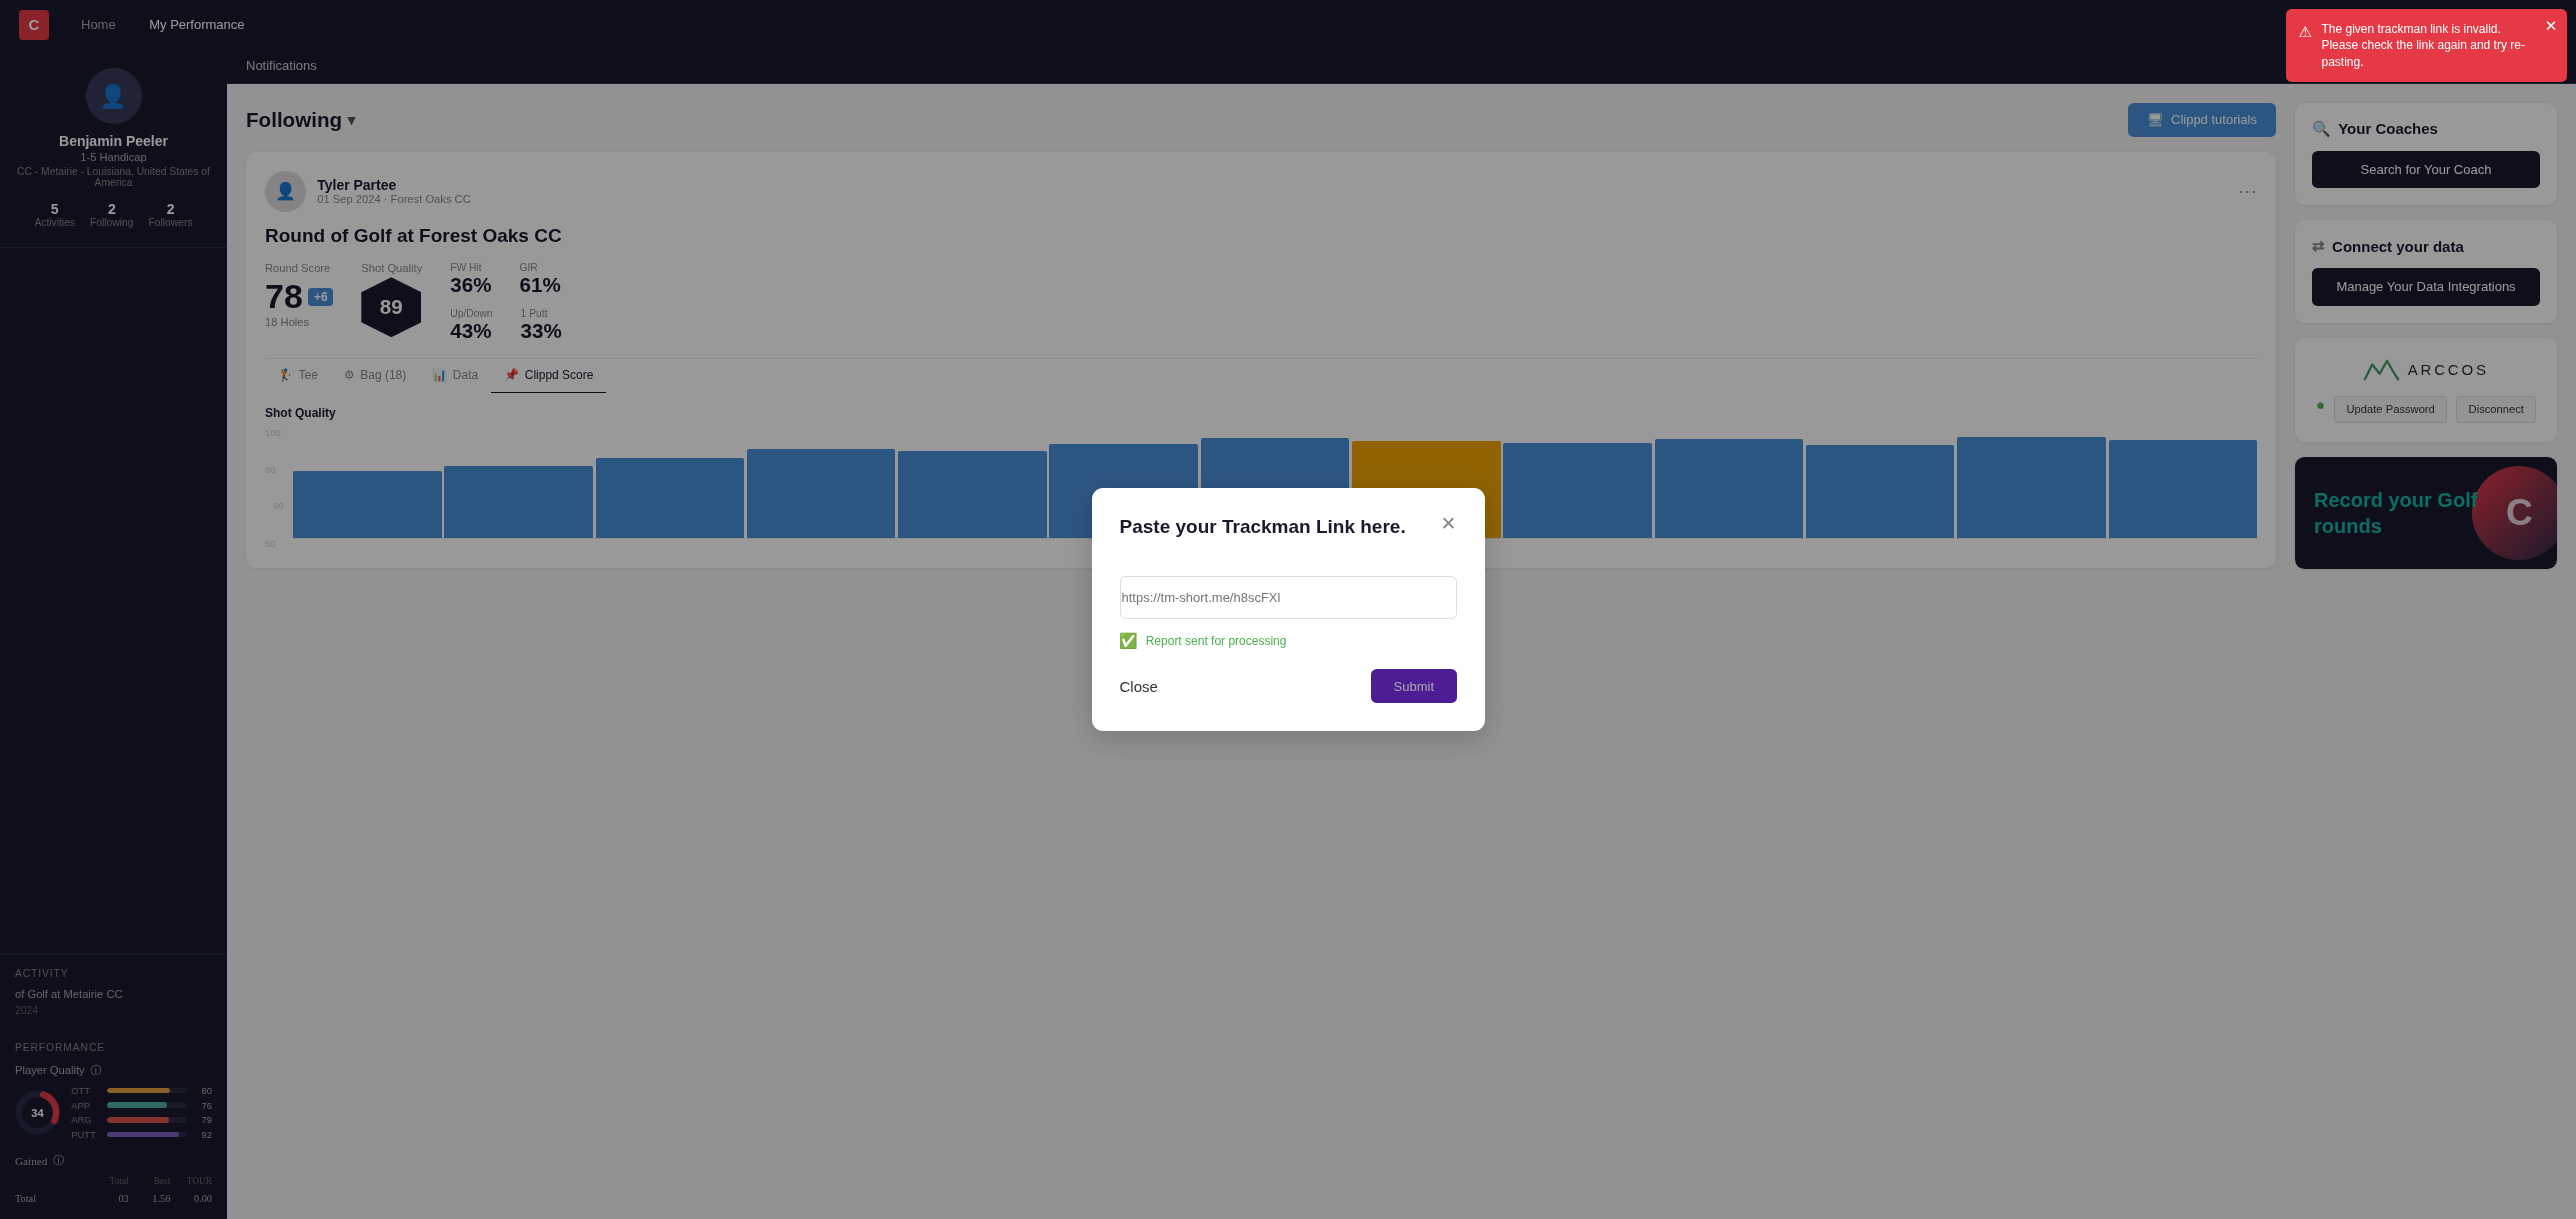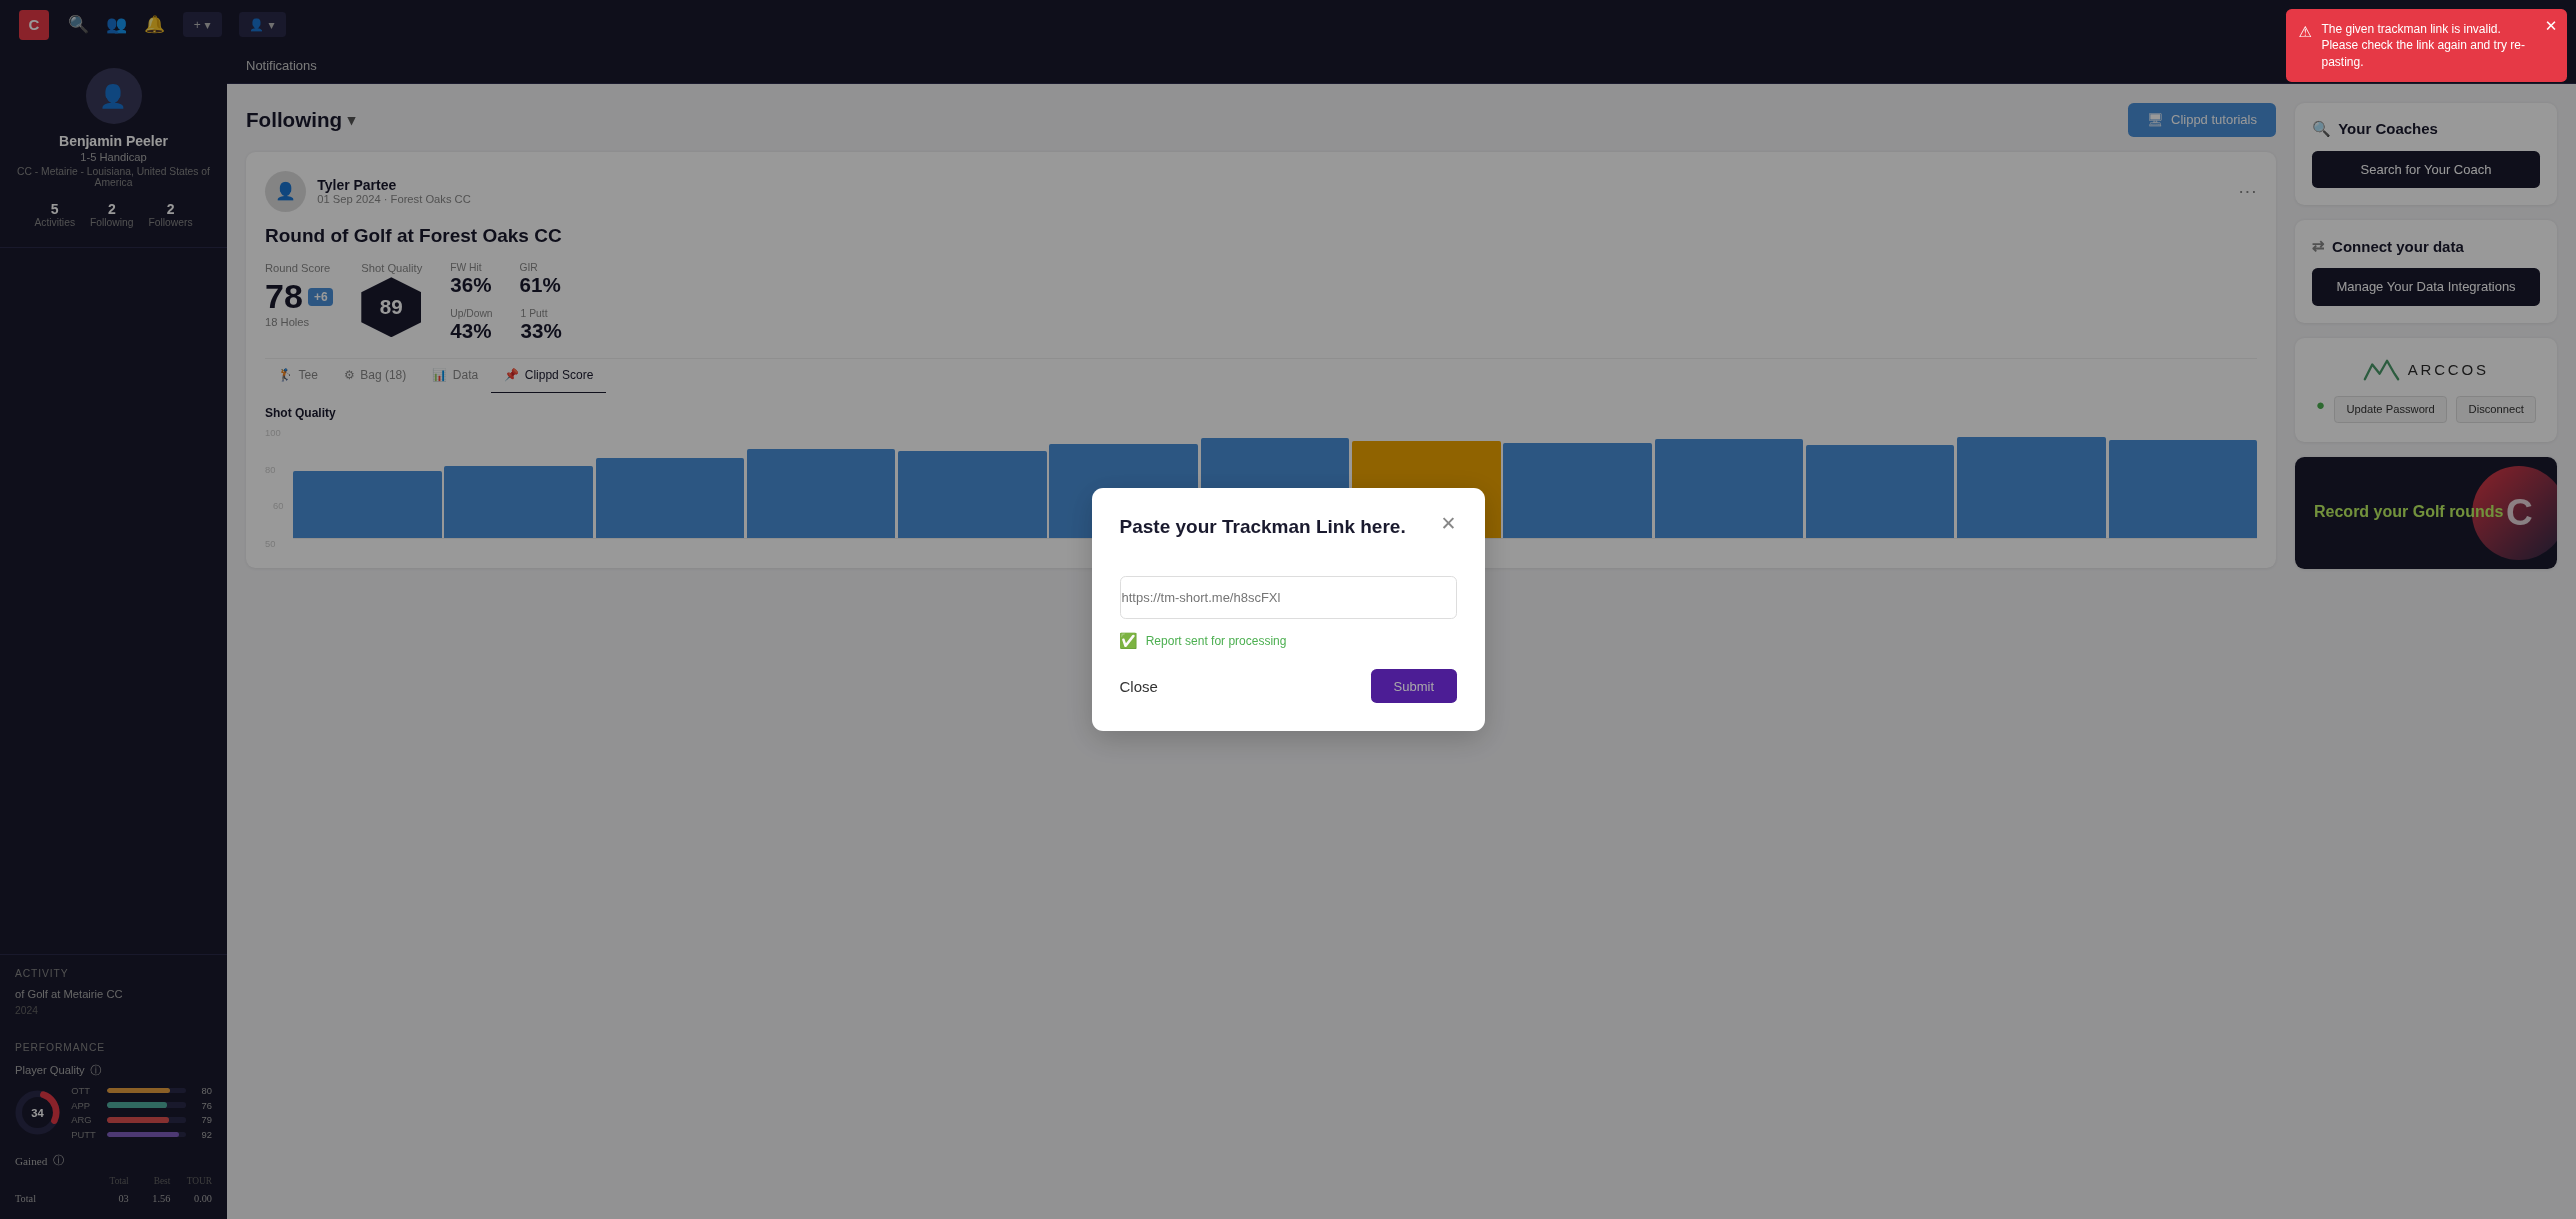--- a/index.html
+++ b/index.html
@@ -208,21 +208,21 @@
     }
 
     .record-panel {
       background: #1a1a2e; border-radius: 9.4px; overflow: hidden;
       box-shadow: 0 0.9px 3.7px rgba(0,0,0,0.08); position: relative;
       min-height: 112px; display: flex; align-items: center;
     }
     .record-panel-text {
       padding: 19px; z-index: 1;
     }
-    .record-panel-title { color: #bef264; font-size: 16px; font-weight: bold; line-height: 1.3; }
+    .record-panel-title { color: #14b8a6; font-size: 20px; font-weight: bold; line-height: 1.3; }
 
     
     .modal-overlay {
       position: fixed; inset: 0; background: rgba(0,0,0,0.4); z-index: 500;
       display: flex; align-items: center; justify-content: center;
     }
     .modal {
       background: white; border-radius: 11.2px; padding: 28px;
       width: 393px; box-shadow: 0 7.5px 30px rgba(0,0,0,0.2);
     }
@@ -276,20 +276,24 @@
 
     ::-webkit-scrollbar { width: 5.6px; }
     ::-webkit-scrollbar-track { background: transparent; }
     ::-webkit-scrollbar-thumb { background: #ccc; border-radius: 2.8px; }
   </style>
 </head>
 <body>
 
 <nav class="topnav">
   <div class="topnav-logo">C</div>
+  <div class="topnav-links">
+    <span class="topnav-link">Home</span>
+    <span class="topnav-link active">My Performance</span>
+  </div>
   <div class="topnav-icons">
     <span class="topnav-icon">🔍</span>
     <span class="topnav-icon">👥</span>
     <span class="topnav-icon">🔔</span>
     <button class="topnav-btn">
       <span>+</span>
       <span>▾</span>
     </button>
     <button class="topnav-btn">
       <span>👤</span>

